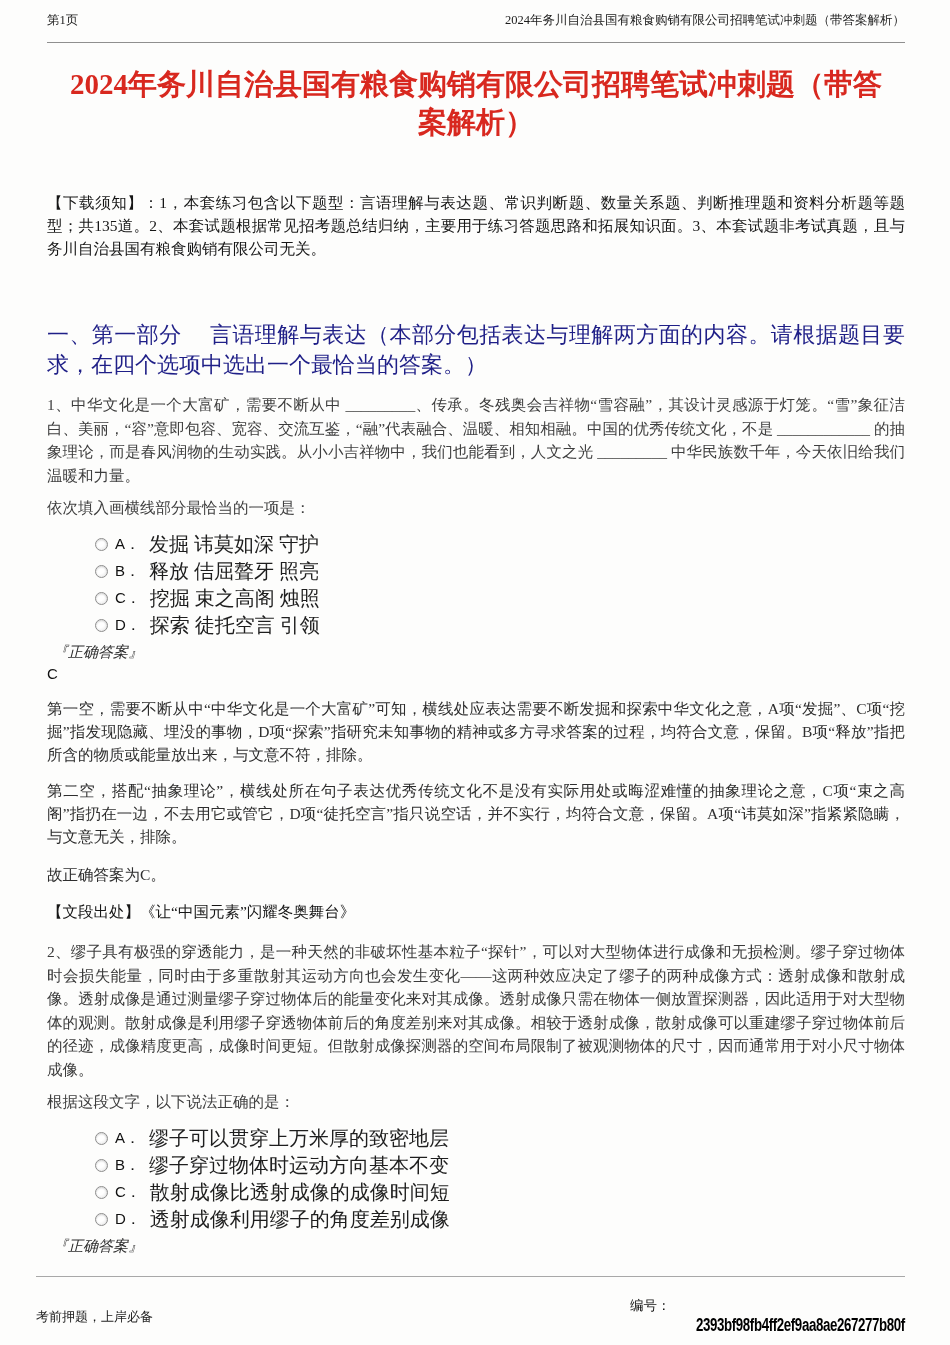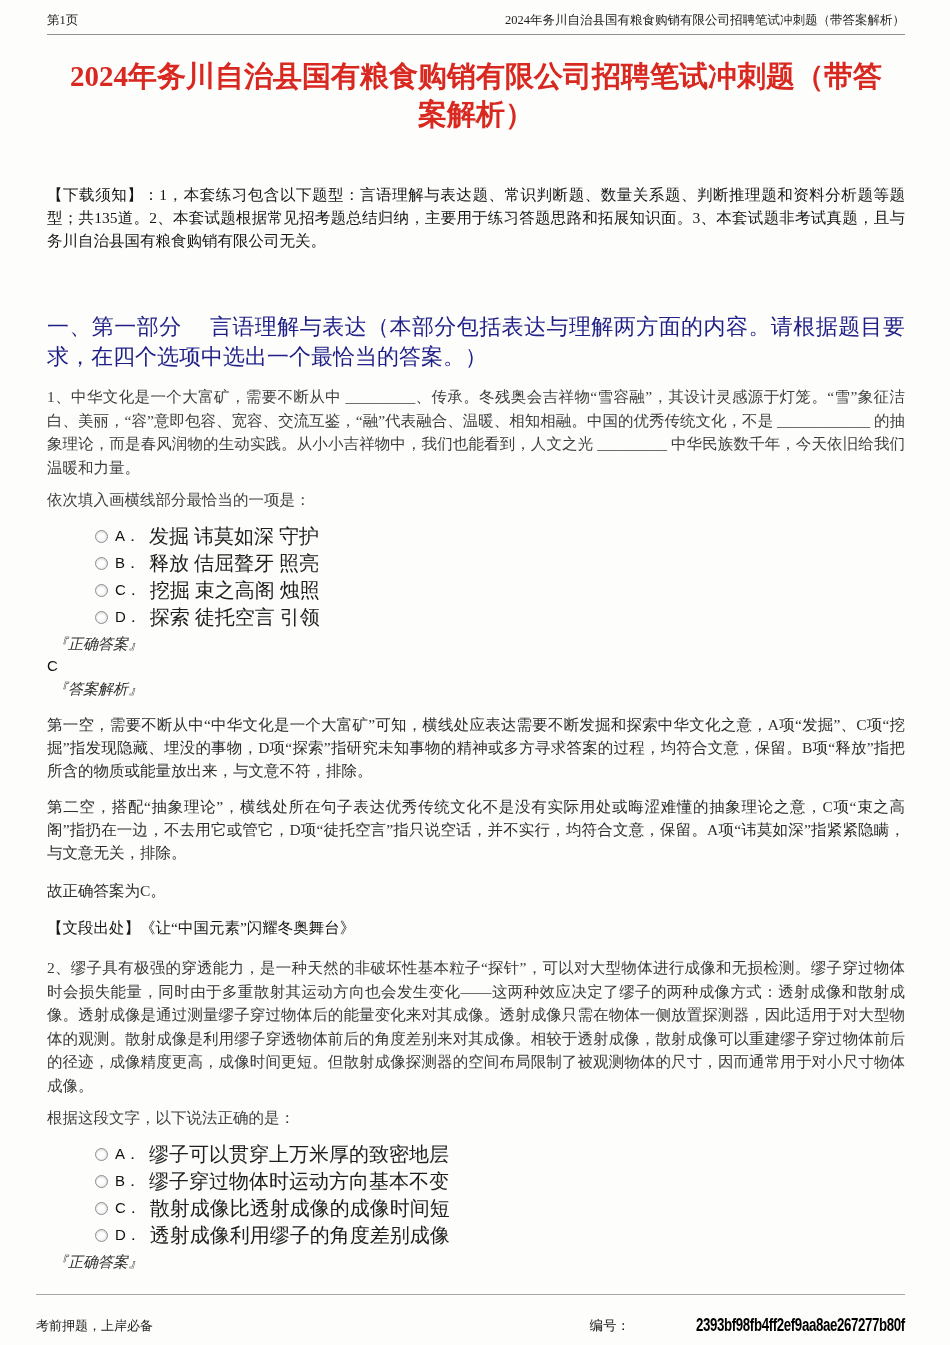--- a/index.html
+++ b/index.html
@@ -10,21 +10,21 @@
   *{box-sizing:border-box;}
   html,body{margin:0;padding:0;}
   body{
     width:950px;height:1345px;position:relative;overflow:hidden;
     background:#fdfdfc;color:#222;
     font-family:"Liberation Serif","DejaVu Serif",serif;
   }
   .page{padding:12px 45px 0 47px;}
   .pg-header{
     display:flex;justify-content:space-between;align-items:flex-end;
-    font-size:12.5px;color:#1c1c1c;padding-bottom:5px;
+    font-size:12.5px;color:#1c1c1c;padding-bottom:13px;
     border-bottom:1.5px solid var(--rule-gray);
   }
   .doc-title{
     margin:22px 10px 0 10px;text-align:center;
     color:var(--title-red);font-size:29px;font-weight:bold;line-height:38px;
   }
   .notice{
     margin:50px 0 0 0;font-size:15.5px;line-height:23px;color:#161616;
     text-align:justify;
   }
@@ -62,21 +62,21 @@
   }
   .conclusion{margin-top:15px;}
   .source{margin:14px 0 0 0;font-size:15.5px;line-height:23px;color:#161616;}
   .question-2 .stem{margin-top:17px;color:#3a3a3a;}
   .pg-footer{
     position:absolute;left:36px;right:45px;bottom:9px;
     border-top:1.5px solid #a8a8a8;padding-top:20px;
     display:flex;justify-content:space-between;align-items:center;
   }
   .footer-left{font-size:13px;color:#1c1c1c;}
-  .footer-right{display:flex;align-items:center;}
+  .footer-right{display:flex;align-items:flex-start;flex-direction:column;}
   .footer-code-label{font-size:13.5px;color:#111;}
   .footer-code{
     font-family:"Liberation Sans","DejaVu Sans",sans-serif;
     font-weight:bold;font-size:17.5px;color:#000;letter-spacing:-.5px;
     display:inline-block;transform:scaleX(.76);transform-origin:right center;
   }
 </style>
 </head>
 <body>
 
@@ -115,21 +115,20 @@
       </div>
       <div class="option">
         <span class="radio"></span>
         <span class="opt-letter">D．</span>
         <span class="opt-text">探索 徒托空言 引领</span>
       </div>
     </div>
 
     <div class="ans-label">『正确答案』</div>
     <div class="ans-value">C</div>
-    <div class="ans-label">『答案解析』</div>
 
     <p class="analysis">第一空，需要不断从中“中华文化是一个大富矿”可知，横线处应表达需要不断发掘和探索中华文化之意，A项“发掘”、C项“挖掘”指发现隐藏、埋没的事物，D项“探索”指研究未知事物的精神或多方寻求答案的过程，均符合文意，保留。B项“释放”指把所含的物质或能量放出来，与文意不符，排除。</p>
     <p class="analysis">第二空，搭配“抽象理论”，横线处所在句子表达优秀传统文化不是没有实际用处或晦涩难懂的抽象理论之意，C项“束之高阁”指扔在一边，不去用它或管它，D项“徒托空言”指只说空话，并不实行，均符合文意，保留。A项“讳莫如深”指紧紧隐瞒，与文意无关，排除。</p>
     <p class="analysis conclusion">故正确答案为C。</p>
     <p class="source">【文段出处】《让“中国元素”闪耀冬奥舞台》</p>
   </section>
 
   <section class="question question-2">
     <p class="stem">2、缪子具有极强的穿透能力，是一种天然的非破坏性基本粒子“探针”，可以对大型物体进行成像和无损检测。缪子穿过物体时会损失能量，同时由于多重散射其运动方向也会发生变化——这两种效应决定了缪子的两种成像方式：透射成像和散射成像。透射成像是通过测量缪子穿过物体后的能量变化来对其成像。透射成像只需在物体一侧放置探测器，因此适用于对大型物体的观测。散射成像是利用缪子穿透物体前后的角度差别来对其成像。相较于透射成像，散射成像可以重建缪子穿过物体前后的径迹，成像精度更高，成像时间更短。但散射成像探测器的空间布局限制了被观测物体的尺寸，因而通常用于对小尺寸物体成像。</p>
     <p class="prompt">根据这段文字，以下说法正确的是：</p>

